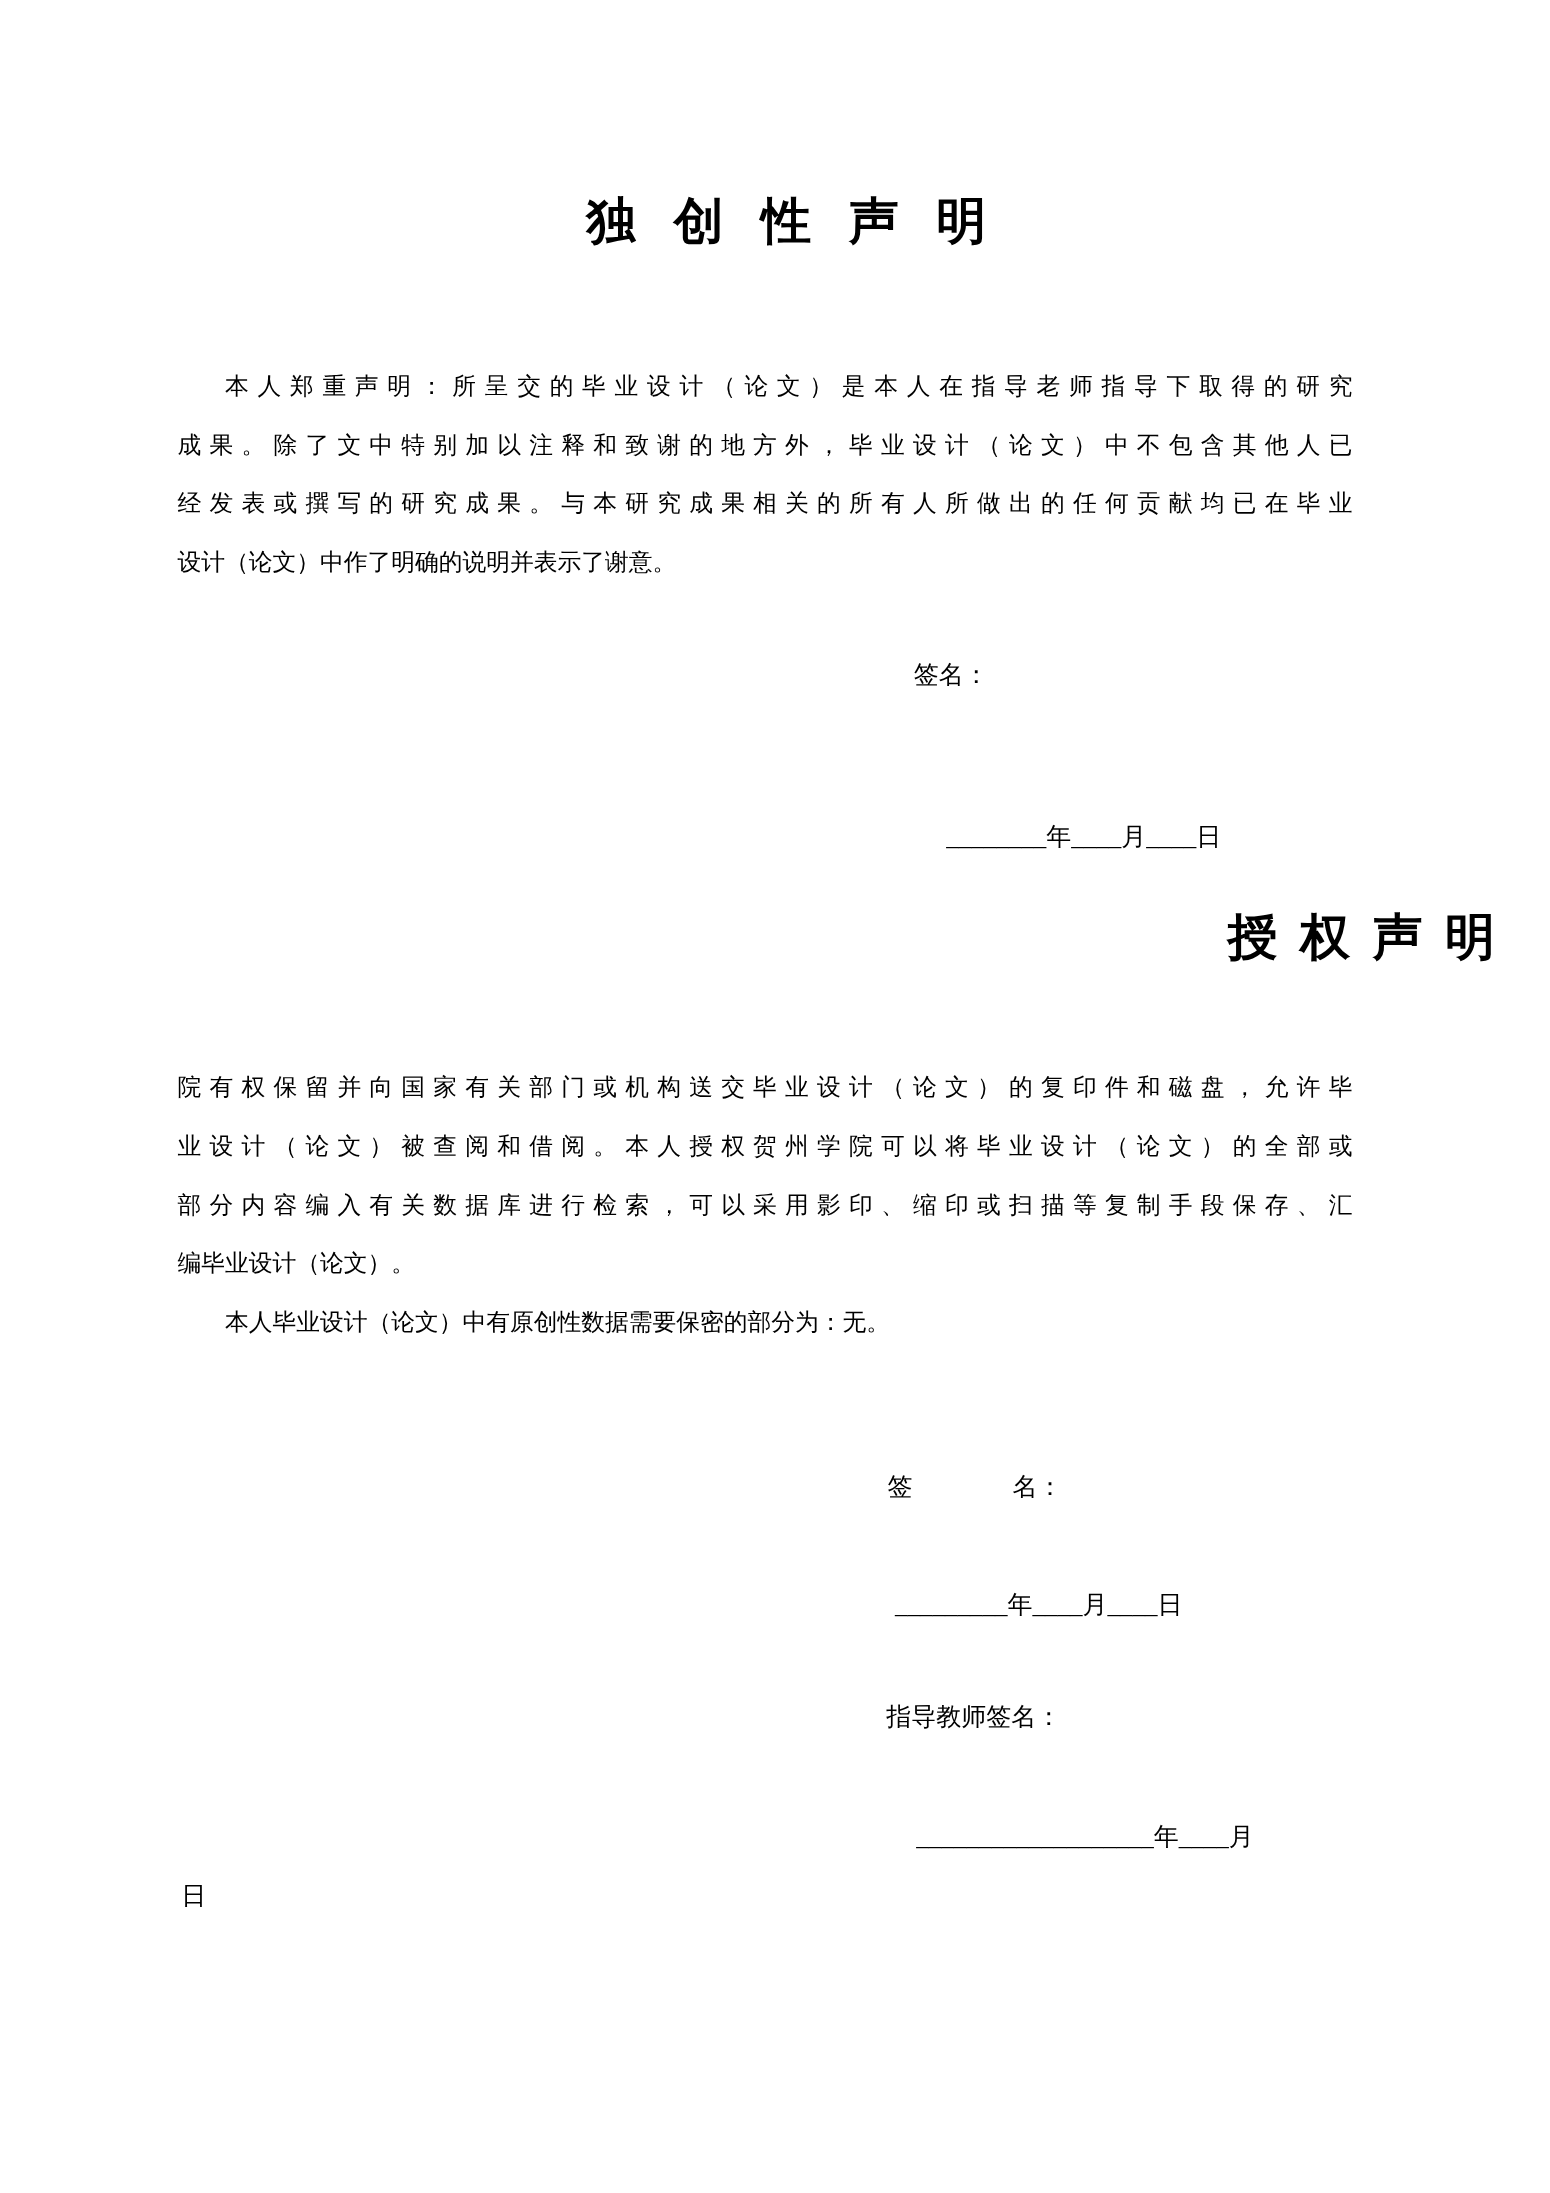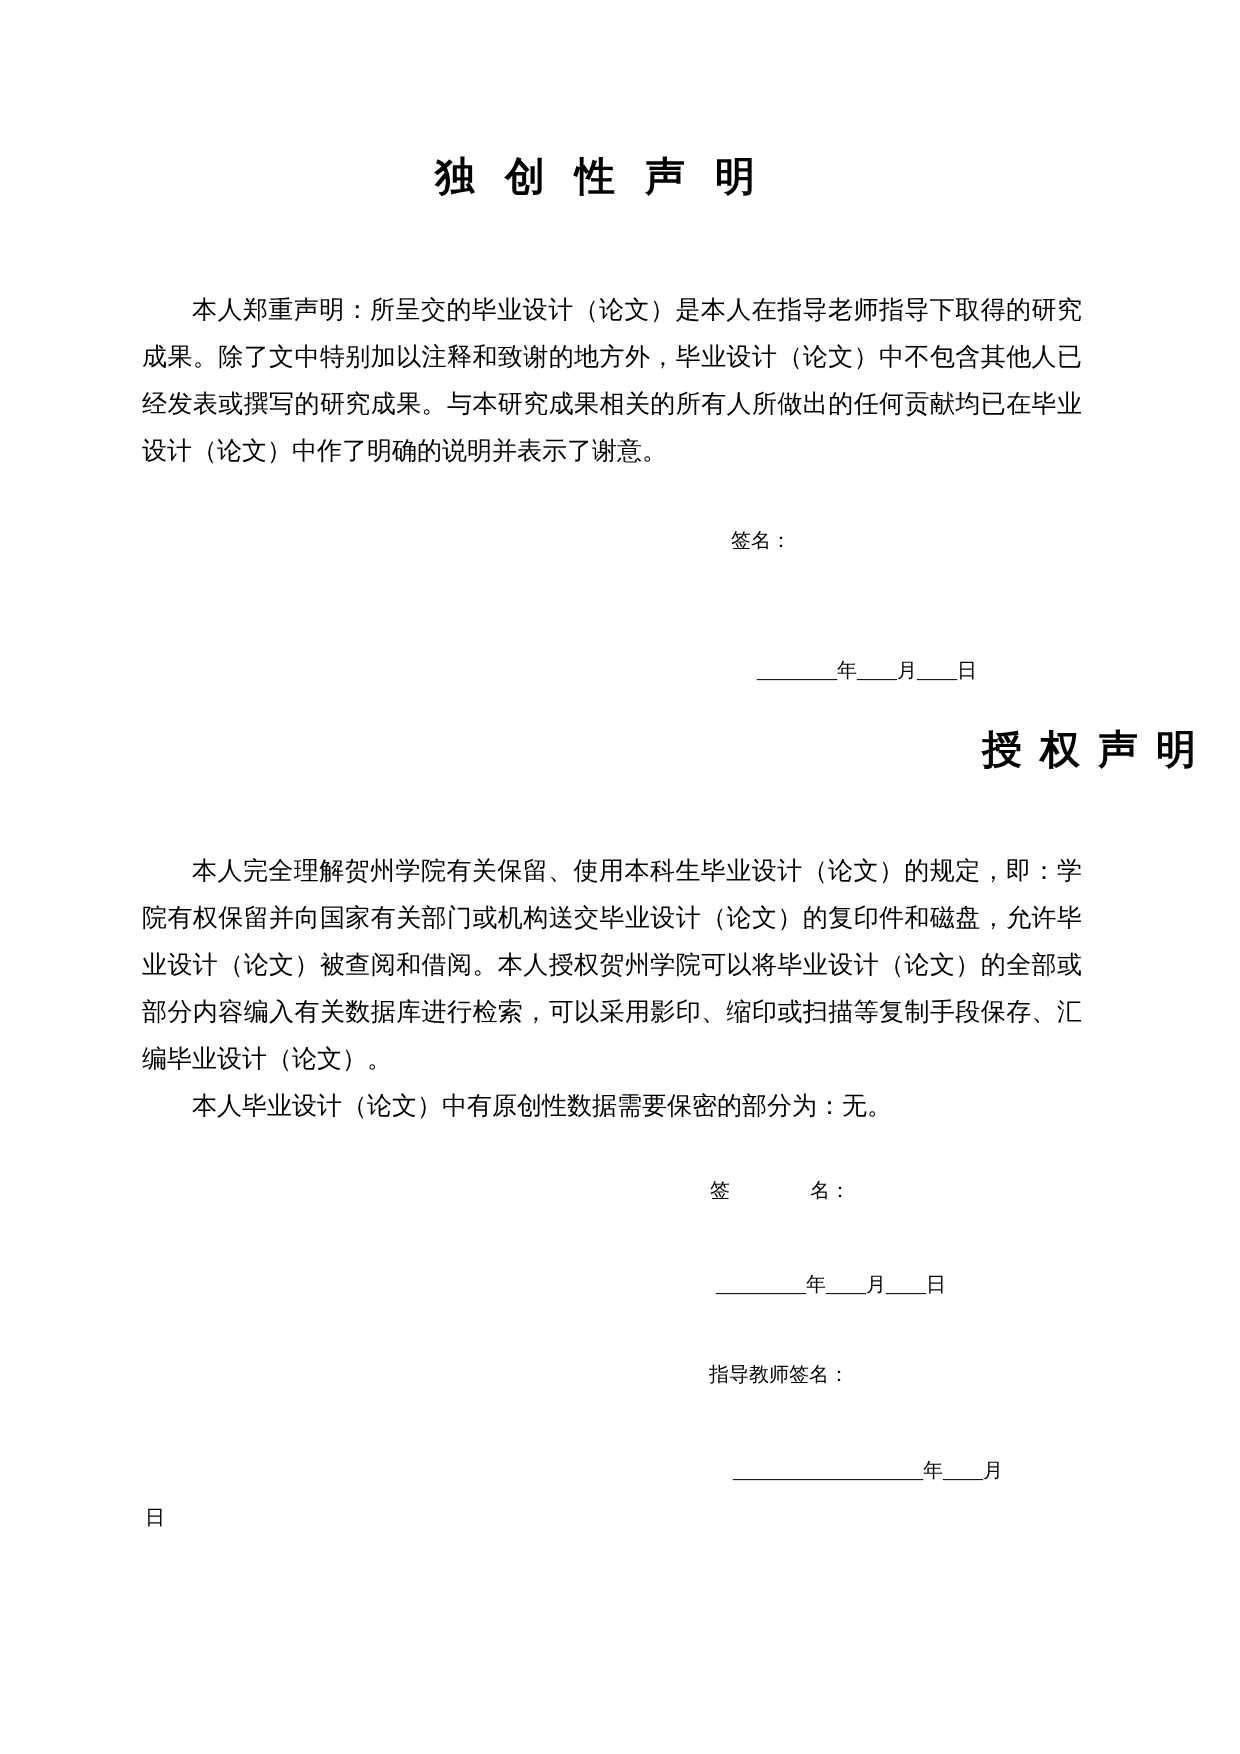--- a/index.html
+++ b/index.html
@@ -22,31 +22,32 @@
     width: 1200px;
     text-align: center;
     font-size: 40px;
     font-weight: bold;
     white-space: nowrap;
     line-height: 1.1;
   }
   .title-originality {
     top: 155px;
     letter-spacing: 10px;
+    padding-left: 34px;
   }
   .title-authorization {
     top: 728px;
     letter-spacing: 4px;
     text-align: right;
   }
   .para-block {
     position: absolute;
     left: 142px;
     width: 940px;
-    font-size: 25px;
+    font-size: 19px;
     line-height: 47px;
     font-family: Liberation Serif, serif;
   }
   .para-originality { top: 286px; }
   .para-authorization { top: 847px; }
   .line {
     text-align: justify;
     text-align-last: justify;
   }
   .line.short {
@@ -86,21 +87,20 @@
     </div>
 
   <div class="field sig1">签名：</div>
 
   <div class="field date1">________年____月____日</div>
 
   <div class="doc-title title-authorization">授 权 声 明</div>
 
   <div class="para-block para-authorization">
     <div>
-        <div class="line first">本人完全理解贺州学院有关保留、使用本科生毕业设计（论文）的规定，即：学</div>
         <div class="line">院有权保留并向国家有关部门或机构送交毕业设计（论文）的复印件和磁盘，允许毕</div>
         <div class="line">业设计（论文）被查阅和借阅。本人授权贺州学院可以将毕业设计（论文）的全部或</div>
         <div class="line">部分内容编入有关数据库进行检索，可以采用影印、缩印或扫描等复制手段保存、汇</div>
         <div class="line short">编毕业设计（论文）。</div>
       </div>
     <div class="line first short">本人毕业设计（论文）中有原创性数据需要保密的部分为：无。</div>
   </div>
 
   <div class="field sig2">签　　　　名：</div>
 

